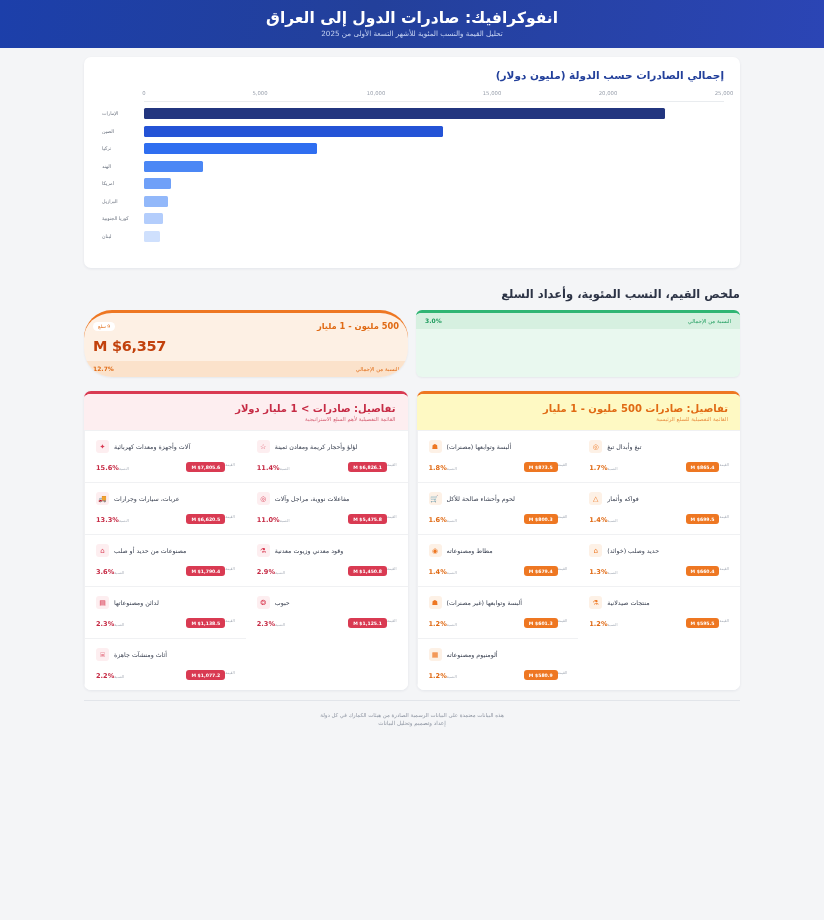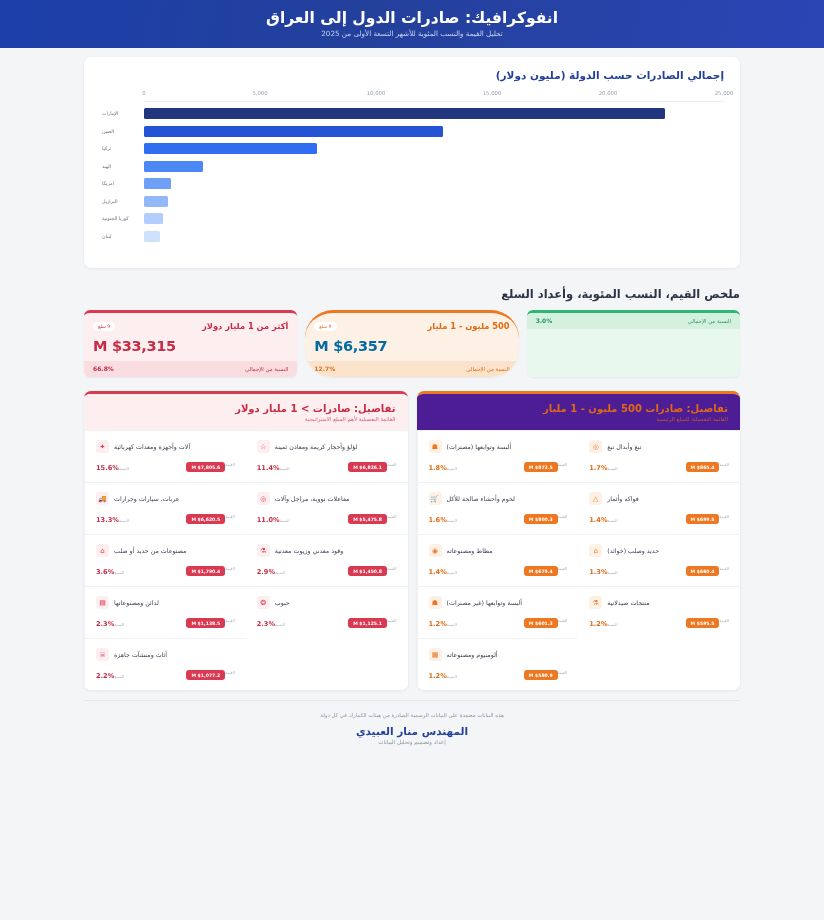--- a/index.html
+++ b/index.html
@@ -300,40 +300,27 @@
               <div class="bar-label">لبنان</div>
               <div class="bar" title="لبنان: 690" style="width: 2.76%; background: rgb(207, 224, 253);"></div>
             </div>
           </div>
         </div>
     </div>
   </div>
 
   <div class="sec-head">ملخص القيم، النسب المئوية، وأعداد السلع</div>
   <div class="kpi-row" id="kpis">
-      <div class="kpi kpi-top" style="border-top-color: rgb(217, 58, 82); background: rgb(253, 238, 240);">
-        <div class="kpi-body">
-          <div class="kpi-head">
-            <div class="kpi-name" style="color: rgb(198, 43, 69);">أكثر من 1 مليار دولار</div>
-            <div class="kpi-badge" style="color: rgb(198, 43, 69);">9 سلع</div>
-          </div>
-          <div class="kpi-value" style="color: rgb(198, 43, 69);">M $33,315</div>
-        </div>
-        <div class="kpi-foot" style="background: rgb(250, 221, 225);">
-          <div style="color: rgb(198, 43, 69);">النسبة من الإجمالي</div>
-          <div class="pct" style="color: rgb(198, 43, 69);">66.8%</div>
-        </div>
-      </div>
       <div class="kpi kpi-top" style="border-top-color: rgb(238, 119, 34); background: rgb(253, 240, 228); border-radius: 28px;">
         <div class="kpi-body">
           <div class="kpi-head">
             <div class="kpi-name" style="color: rgb(224, 106, 20);">500 مليون - 1 مليار</div>
             <div class="kpi-badge" style="color: rgb(224, 106, 20);">9 سلع</div>
           </div>
-          <div class="kpi-value" style="color: #0369a1;">M $6,357</div>
+          <div class="kpi-value" style="color: #c2410c;">M $6,357</div>
         </div>
         <div class="kpi-foot" style="background: rgb(251, 226, 203);">
           <div style="color: rgb(224, 106, 20);">النسبة من الإجمالي</div>
           <div class="pct" style="color: rgb(224, 106, 20);">12.7%</div>
         </div>
       </div>
       <div class="kpi kpi-top" style="border-top-color: rgb(47, 181, 115); background: rgb(233, 248, 239);">
         <div class="kpi-foot" style="background: rgb(214, 240, 224);">
           <div style="color: rgb(31, 156, 94);">النسبة من الإجمالي</div>
           <div class="pct" style="color: rgb(31, 156, 94);">3.0%</div>
@@ -488,21 +475,21 @@
               </div>
               <div class="metric right-align">
                 <div class="metric-cap">النسبة</div>
                 <div class="pct-val" style="color: rgb(198, 43, 69);">2.2%</div>
               </div>
             </div>
           </div>
         </div>
       </div>
       <div class="panel" style="border-top-color: rgb(238, 119, 34);">
-        <div class="panel-head" style="background: #4c1d95;">
+        <div class="panel-head" style="background: #fef9c3;">
           <div class="panel-title" style="color: rgb(224, 106, 20);">تفاصيل: صادرات 500 مليون - 1 مليار</div>
           <div class="panel-sub" style="color: rgb(224, 106, 20);">القائمة التفصيلية للسلع الرئيسية</div>
         </div>
         <div class="grid">
           <div class="item">
             <div class="item-head">
               <div class="item-icon" style="background: rgb(253, 241, 230); color: rgb(238, 119, 34);">☗</div>
               <div class="item-name">ألبسة وتوابعها (مصنرات)</div>
             </div>
             <div class="item-foot">
@@ -643,16 +630,15 @@
                 <div class="pct-val" style="color: rgb(224, 106, 20);">1.2%</div>
               </div>
             </div>
           </div>
         </div>
       </div>
     </div>
 
   <div class="footer">
     <div class="foot-note">هذه البيانات معتمدة على البيانات الرسمية الصادرة من هيئات الكمارك في كل دولة</div>
-    <div class="foot-name">المهندس منار العبيدي</div>
     <div class="foot-role">إعداد وتصميم وتحليل البيانات</div>
   </div>
 </div>
 
 </body></html>

